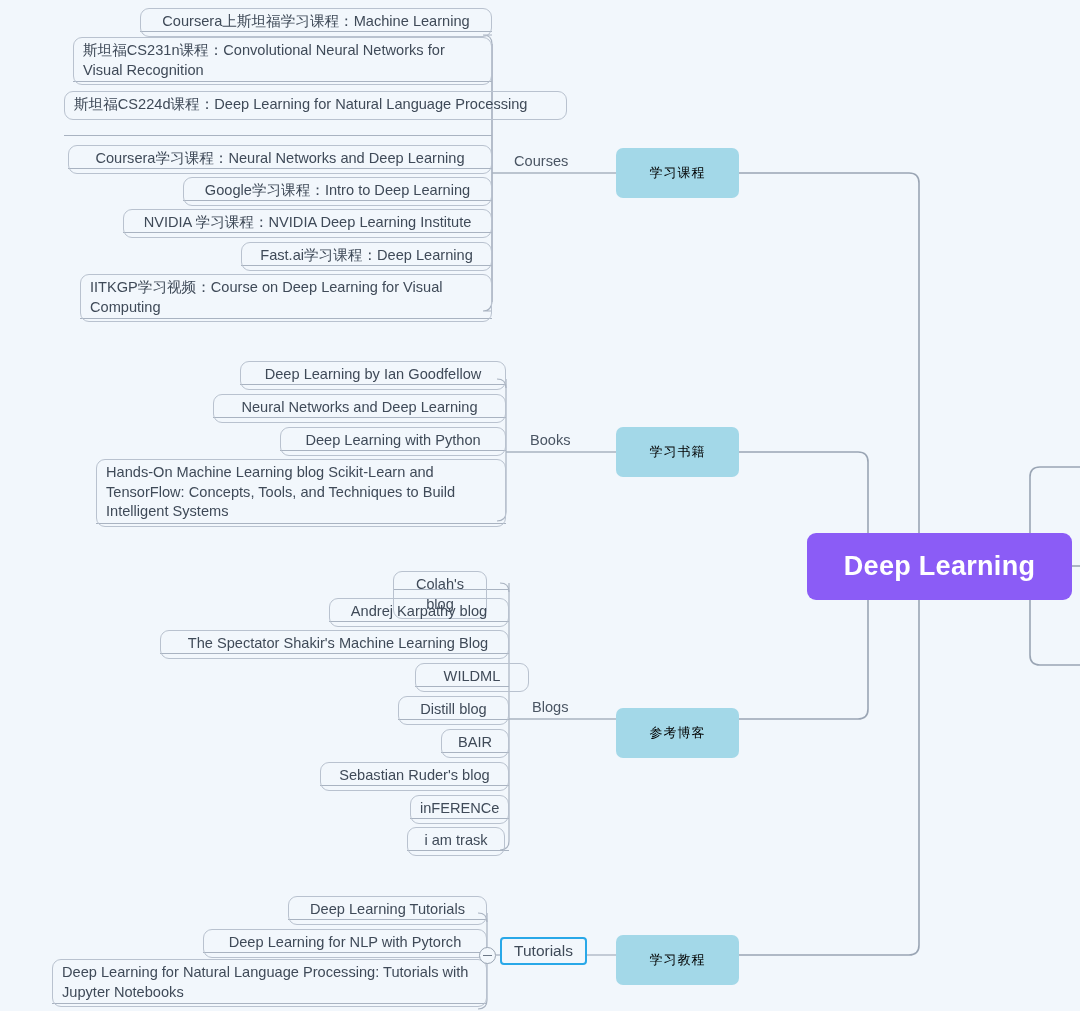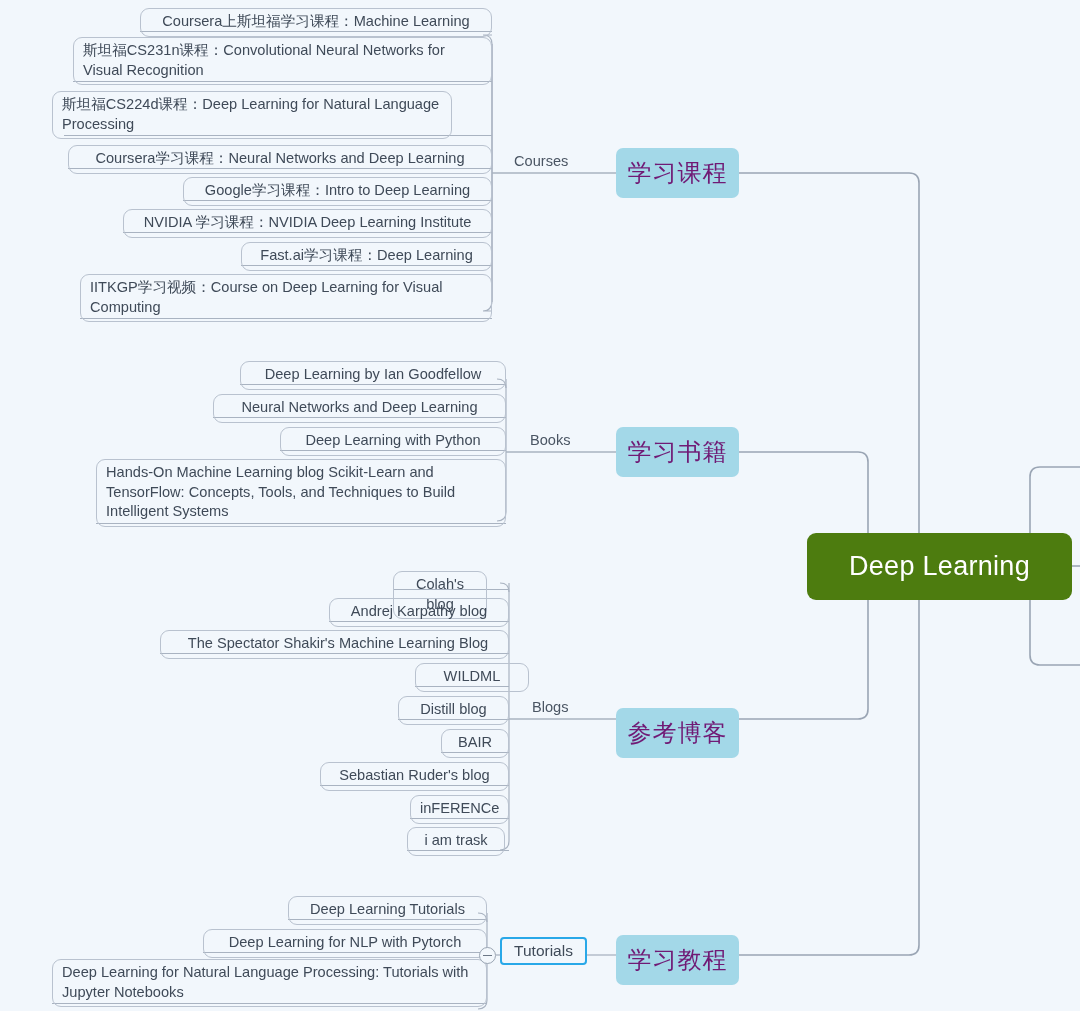--- a/index.html
+++ b/index.html
@@ -34,22 +34,22 @@
     position: absolute;
     height: 0;
     border-top: 1px solid #a9b3c1;
   }
 
   
   .cat {
     position: absolute;
     background: #a3d8e8;
     border-radius: 7px;
-    color: #701a75;
-    font-size: 24px;
+    color: #000000;
+    font-size: 13px;
     display: flex;
     align-items: center;
     justify-content: center;
     letter-spacing: 1px;
   }
 
   
   .edgelabel {
     position: absolute;
     font-size: 14.6px;
@@ -84,25 +84,25 @@
     content: "";
     position: absolute;
     left: 3px; top: 7px;
     width: 9px; height: 0;
     border-top: 1.4px solid #6b7786;
   }
 
   
   #root {
     position: absolute;
-    background: #4d7c0f;
+    background: #8b5cf6;
     border-radius: 9px;
     color: #ffffff;
     font-size: 27px;
-    font-weight: normal;
+    font-weight: bold;
     display: flex;
     align-items: center;
     justify-content: center;
     letter-spacing: 0.3px;
   }
 </style>
 </head>
 <body>
 
 <div id="canvas">
@@ -143,21 +143,21 @@
   <div class="stub" style="left:73px;   top:81px;  width:419px;"></div>
   <div class="stub" style="left:64px;   top:135px; width:428px;"></div>
   <div class="stub" style="left:68px;   top:168px; width:424px;"></div>
   <div class="stub" style="left:183px;  top:200px; width:309px;"></div>
   <div class="stub" style="left:123px;  top:232px; width:369px;"></div>
   <div class="stub" style="left:241px;  top:265px; width:251px;"></div>
   <div class="stub" style="left:80px;   top:318px; width:412px;"></div>
 
   <div class="leaf c" style="left:140px; top:8px;  width:352px;">Coursera上斯坦福学习课程：Machine Learning</div>
   <div class="leaf l" style="left:73px;  top:37px; width:419px;">斯坦福CS231n课程：Convolutional Neural Networks for Visual Recognition</div>
-  <div class="leaf l" style="left:52px;  top:91px; width:400px;">斯坦福CS224d课程：Deep Learning for Natural Language Processing</div>
+  <div class="leaf l" style="left:64px;  top:91px; width:503px;">斯坦福CS224d课程：Deep Learning for Natural Language Processing</div>
   <div class="leaf c" style="left:68px;  top:145px; width:424px;">Coursera学习课程：Neural Networks and Deep Learning</div>
   <div class="leaf c" style="left:183px; top:177px; width:309px;">Google学习课程：Intro to Deep Learning</div>
   <div class="leaf c" style="left:123px; top:209px; width:369px;">NVIDIA 学习课程：NVIDIA Deep Learning Institute</div>
   <div class="leaf l" style="left:80px;  top:274px; width:412px;">IITKGP学习视频：Course on Deep Learning for Visual Computing</div>
   <div class="leaf c" style="left:241px; top:242px; width:251px;">Fast.ai学习课程：Deep Learning</div>
 
   <div class="stub" style="left:240px; top:384px; width:266px;"></div>
   <div class="stub" style="left:213px; top:417px; width:293px;"></div>
   <div class="stub" style="left:280px; top:450px; width:226px;"></div>
   <div class="stub" style="left:96px;  top:523px; width:410px;"></div>

